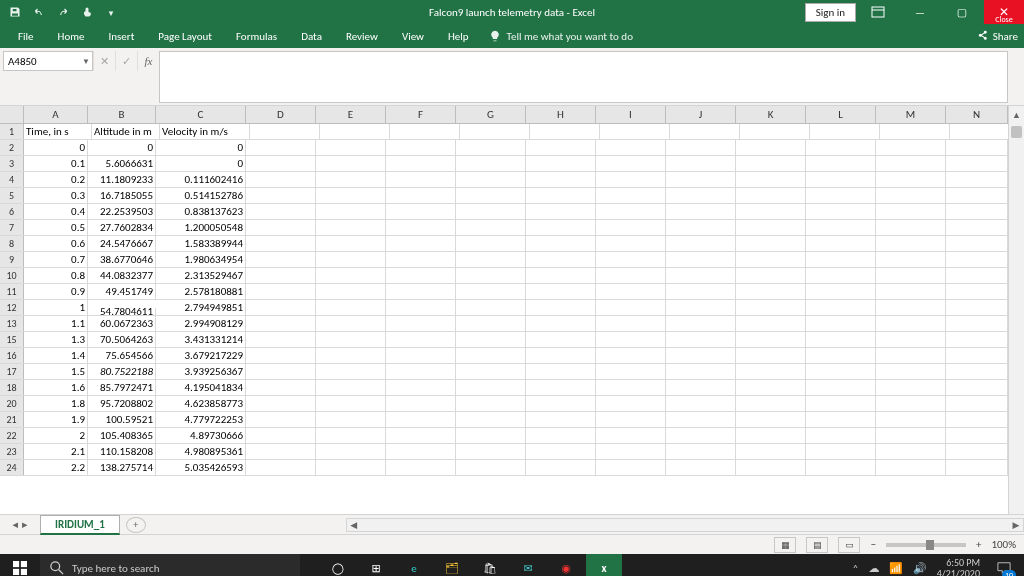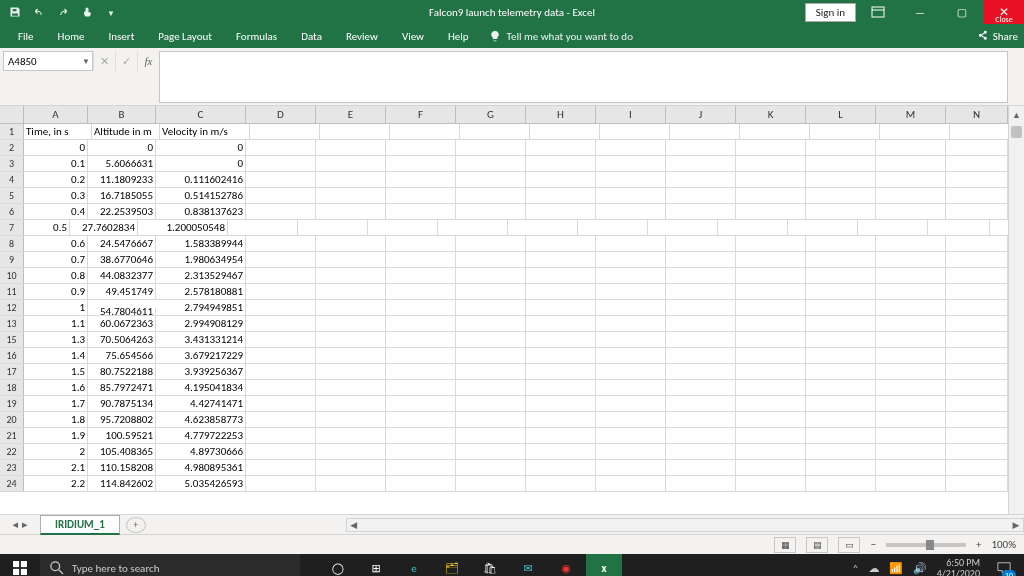--- a/index.html
+++ b/index.html
@@ -279,21 +279,21 @@
         <div class="cell num" style="width: 70px;"></div>
         <div class="cell num" style="width: 70px;"></div>
         <div class="cell num" style="width: 70px;"></div>
         <div class="cell num" style="width: 70px;"></div>
         <div class="cell num" style="width: 70px;"></div>
         <div class="cell num" style="width: 70px;"></div>
         <div class="cell num" style="width: 62px;"></div>
       </div>
       <div class="row">
         <div class="rownum">7</div>
-        <div class="cell num" style="width: 46px;">0.5</div>
+        <div class="cell num" style="width: 64px;">0.5</div>
         <div class="cell num" style="width: 68px;">27.7602834</div>
         <div class="cell num" style="width: 90px;">1.200050548</div>
         <div class="cell num" style="width: 70px;"></div>
         <div class="cell num" style="width: 70px;"></div>
         <div class="cell num" style="width: 70px;"></div>
         <div class="cell num" style="width: 70px;"></div>
         <div class="cell num" style="width: 70px;"></div>
         <div class="cell num" style="width: 70px;"></div>
         <div class="cell num" style="width: 70px;"></div>
         <div class="cell num" style="width: 70px;"></div>
@@ -433,21 +433,21 @@
         <div class="cell num" style="width: 70px;"></div>
         <div class="cell num" style="width: 70px;"></div>
         <div class="cell num" style="width: 70px;"></div>
         <div class="cell num" style="width: 70px;"></div>
         <div class="cell num" style="width: 70px;"></div>
         <div class="cell num" style="width: 62px;"></div>
       </div>
       <div class="row">
         <div class="rownum">17</div>
         <div class="cell num" style="width: 64px;">1.5</div>
-        <div class="cell num" style="width: 68px;">80.7522188</div>
+        <div class="cell num" style="width: 68px; font-style: italic;">80.7522188</div>
         <div class="cell num" style="width: 90px;">3.939256367</div>
         <div class="cell num" style="width: 70px;"></div>
         <div class="cell num" style="width: 70px;"></div>
         <div class="cell num" style="width: 70px;"></div>
         <div class="cell num" style="width: 70px;"></div>
         <div class="cell num" style="width: 70px;"></div>
         <div class="cell num" style="width: 70px;"></div>
         <div class="cell num" style="width: 70px;"></div>
         <div class="cell num" style="width: 70px;"></div>
         <div class="cell num" style="width: 70px;"></div>
@@ -465,37 +465,20 @@
         <div class="cell num" style="width: 70px;"></div>
         <div class="cell num" style="width: 70px;"></div>
         <div class="cell num" style="width: 70px;"></div>
         <div class="cell num" style="width: 70px;"></div>
         <div class="cell num" style="width: 70px;"></div>
         <div class="cell num" style="width: 70px;"></div>
         <div class="cell num" style="width: 70px;"></div>
         <div class="cell num" style="width: 62px;"></div>
       </div>
       <div class="row">
-        <div class="rownum">19</div>
-        <div class="cell num" style="width: 64px;">1.7</div>
-        <div class="cell num" style="width: 68px;">90.7875134</div>
-        <div class="cell num" style="width: 90px;">4.42741471</div>
-        <div class="cell num" style="width: 70px;"></div>
-        <div class="cell num" style="width: 70px;"></div>
-        <div class="cell num" style="width: 70px;"></div>
-        <div class="cell num" style="width: 70px;"></div>
-        <div class="cell num" style="width: 70px;"></div>
-        <div class="cell num" style="width: 70px;"></div>
-        <div class="cell num" style="width: 70px;"></div>
-        <div class="cell num" style="width: 70px;"></div>
-        <div class="cell num" style="width: 70px;"></div>
-        <div class="cell num" style="width: 70px;"></div>
-        <div class="cell num" style="width: 62px;"></div>
-      </div>
-      <div class="row">
         <div class="rownum">20</div>
         <div class="cell num" style="width: 64px;">1.8</div>
         <div class="cell num" style="width: 68px;">95.7208802</div>
         <div class="cell num" style="width: 90px;">4.623858773</div>
         <div class="cell num" style="width: 70px;"></div>
         <div class="cell num" style="width: 70px;"></div>
         <div class="cell num" style="width: 70px;"></div>
         <div class="cell num" style="width: 70px;"></div>
         <div class="cell num" style="width: 70px;"></div>
         <div class="cell num" style="width: 70px;"></div>
@@ -552,21 +535,21 @@
         <div class="cell num" style="width: 70px;"></div>
         <div class="cell num" style="width: 70px;"></div>
         <div class="cell num" style="width: 70px;"></div>
         <div class="cell num" style="width: 70px;"></div>
         <div class="cell num" style="width: 70px;"></div>
         <div class="cell num" style="width: 62px;"></div>
       </div>
       <div class="row">
         <div class="rownum">24</div>
         <div class="cell num" style="width: 64px;">2.2</div>
-        <div class="cell num" style="width: 68px;">114.842602</div>
+        <div class="cell num" style="width: 68px;">138.275714</div>
         <div class="cell num" style="width: 90px;">5.035426593</div>
         <div class="cell num" style="width: 70px;"></div>
         <div class="cell num" style="width: 70px;"></div>
         <div class="cell num" style="width: 70px;"></div>
         <div class="cell num" style="width: 70px;"></div>
         <div class="cell num" style="width: 70px;"></div>
         <div class="cell num" style="width: 70px;"></div>
         <div class="cell num" style="width: 70px;"></div>
         <div class="cell num" style="width: 70px;"></div>
         <div class="cell num" style="width: 70px;"></div>

